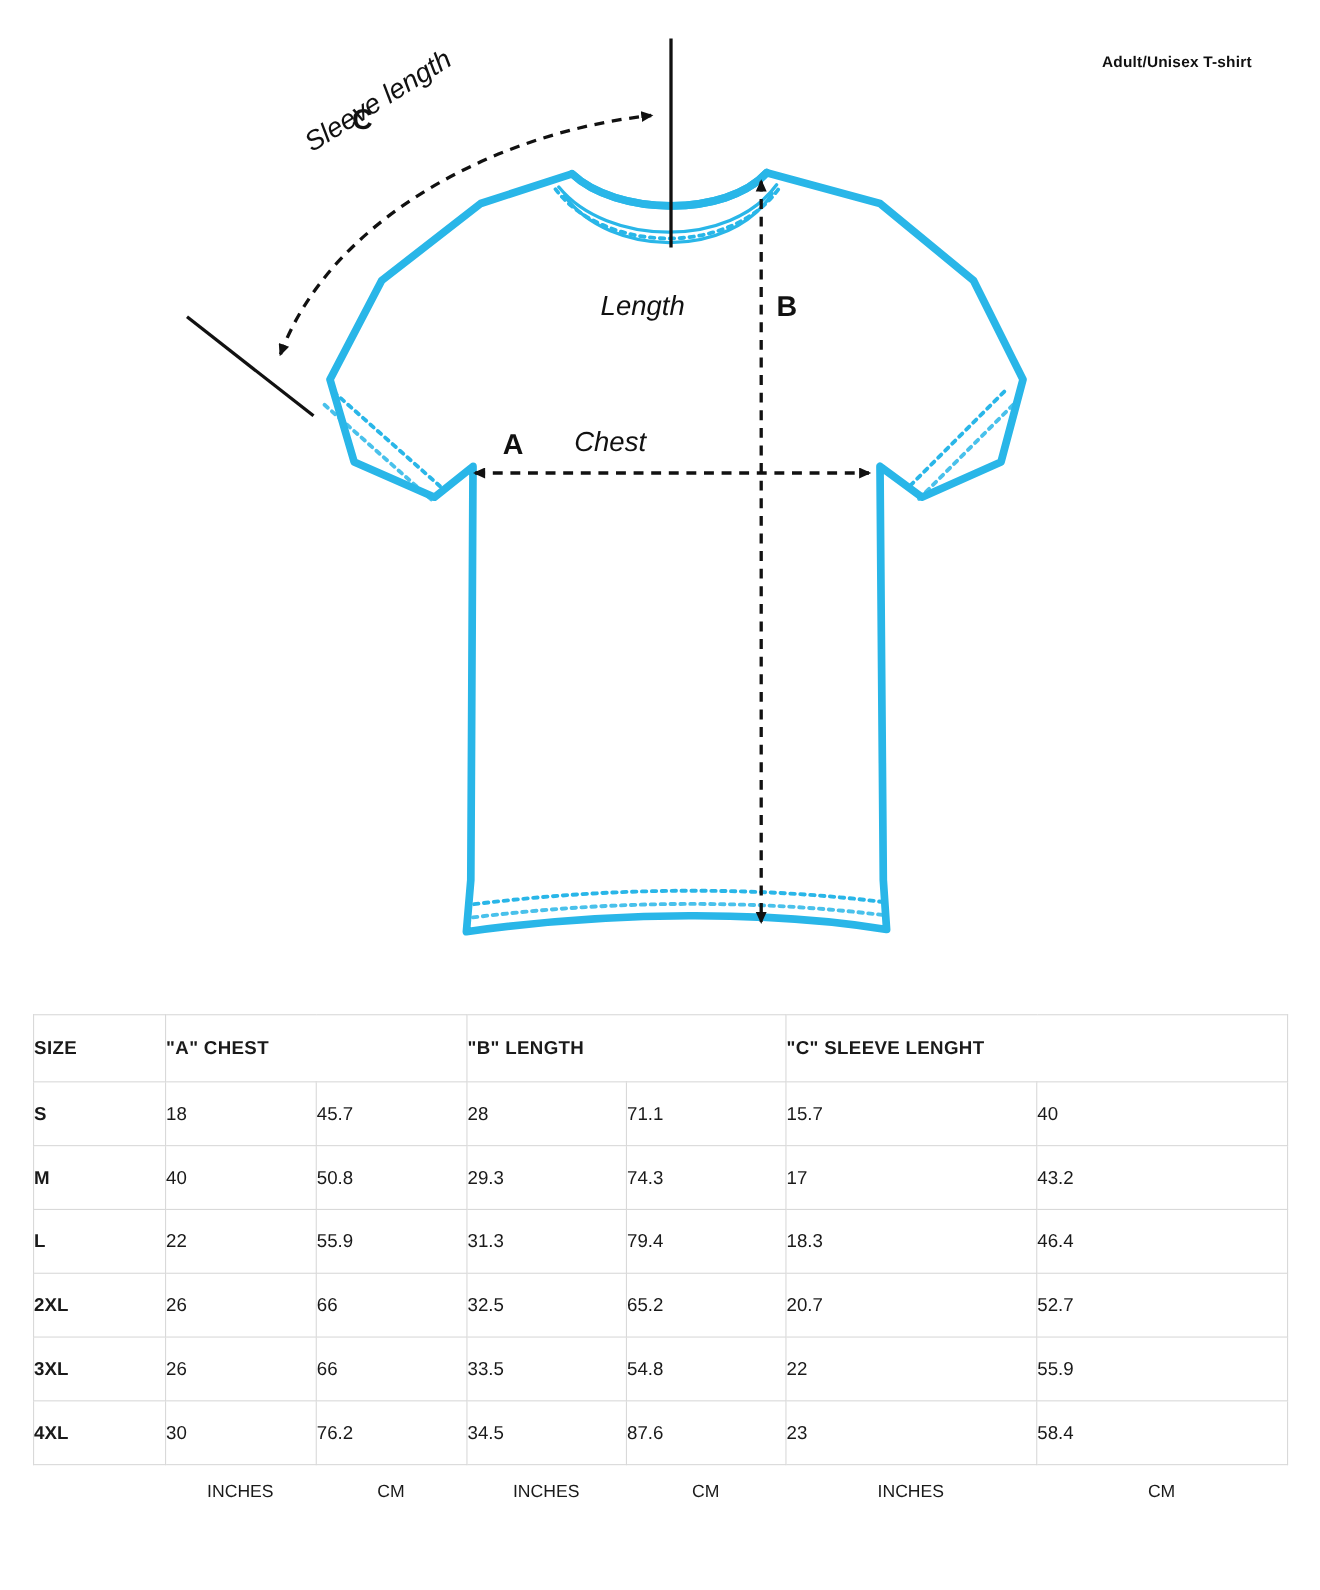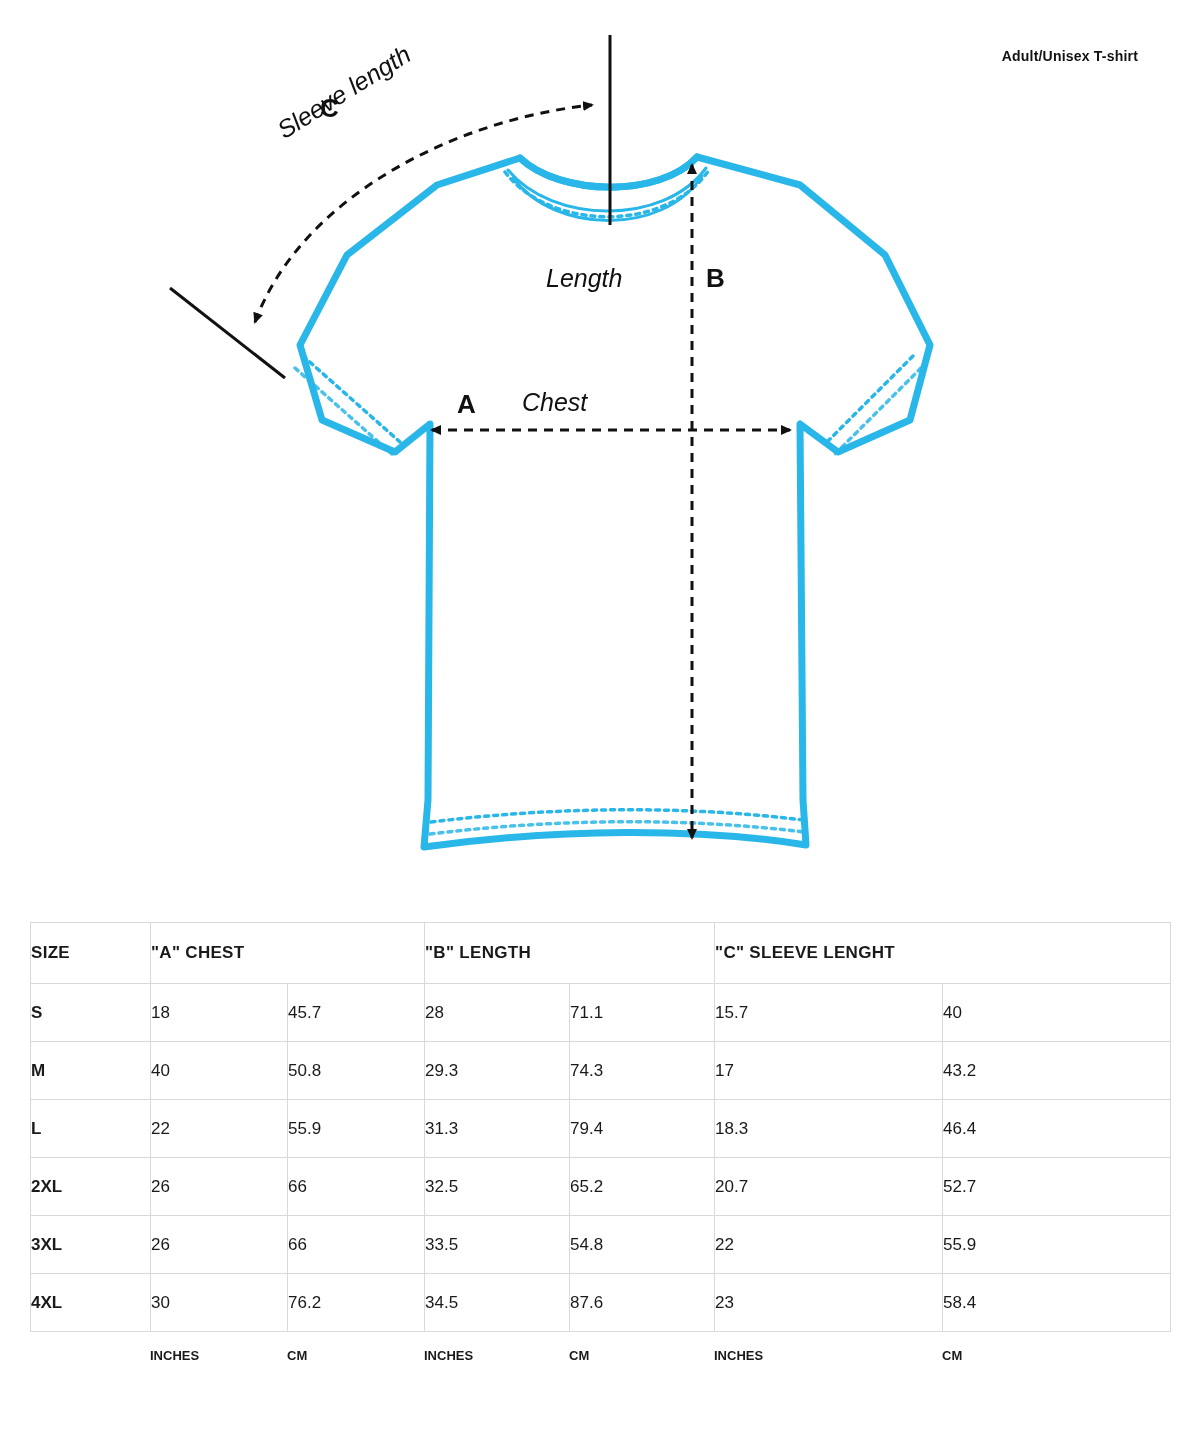--- a/index.html
+++ b/index.html
@@ -96,23 +96,23 @@
 
   
   table.units {
     border-collapse: collapse;
     width: 1140px;
     table-layout: fixed;
     margin-top: 0;
   }
   table.units td {
     border: none;
-    text-align: left;
-    font-size: 13px;
-    font-weight: bold;
+    text-align: center;
+    font-size: 16px;
+    font-weight: normal;
     padding: 16px 0 0 0;
     color: #1a1a1a;
   }
 </style>
 </head>
 <body>
 
 <div class="title">Adult/Unisex T-shirt</div>
 
 <div class="diagram">

